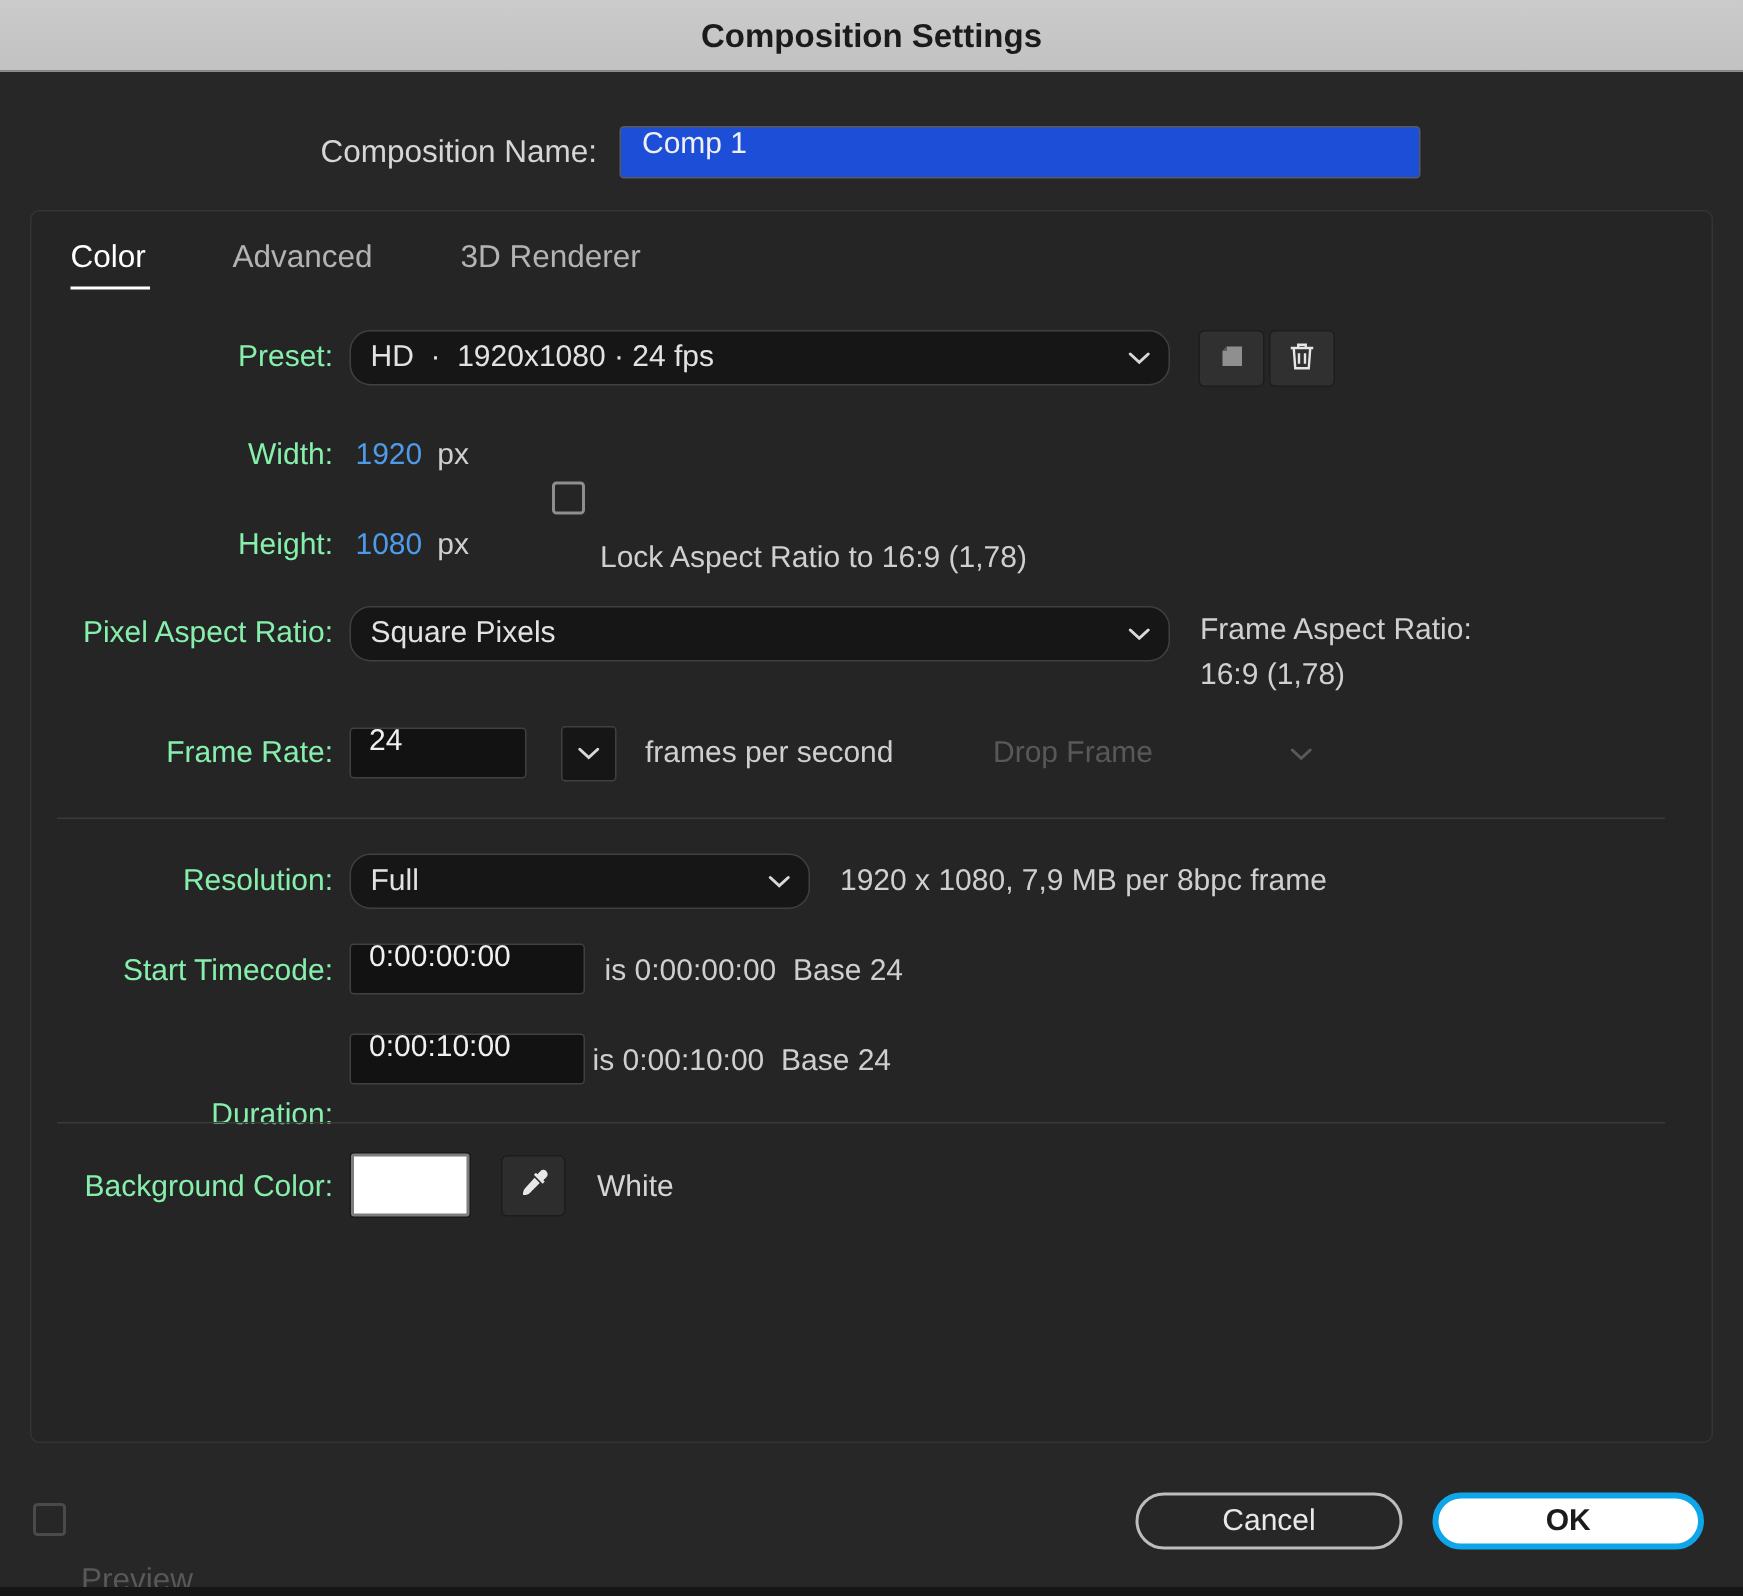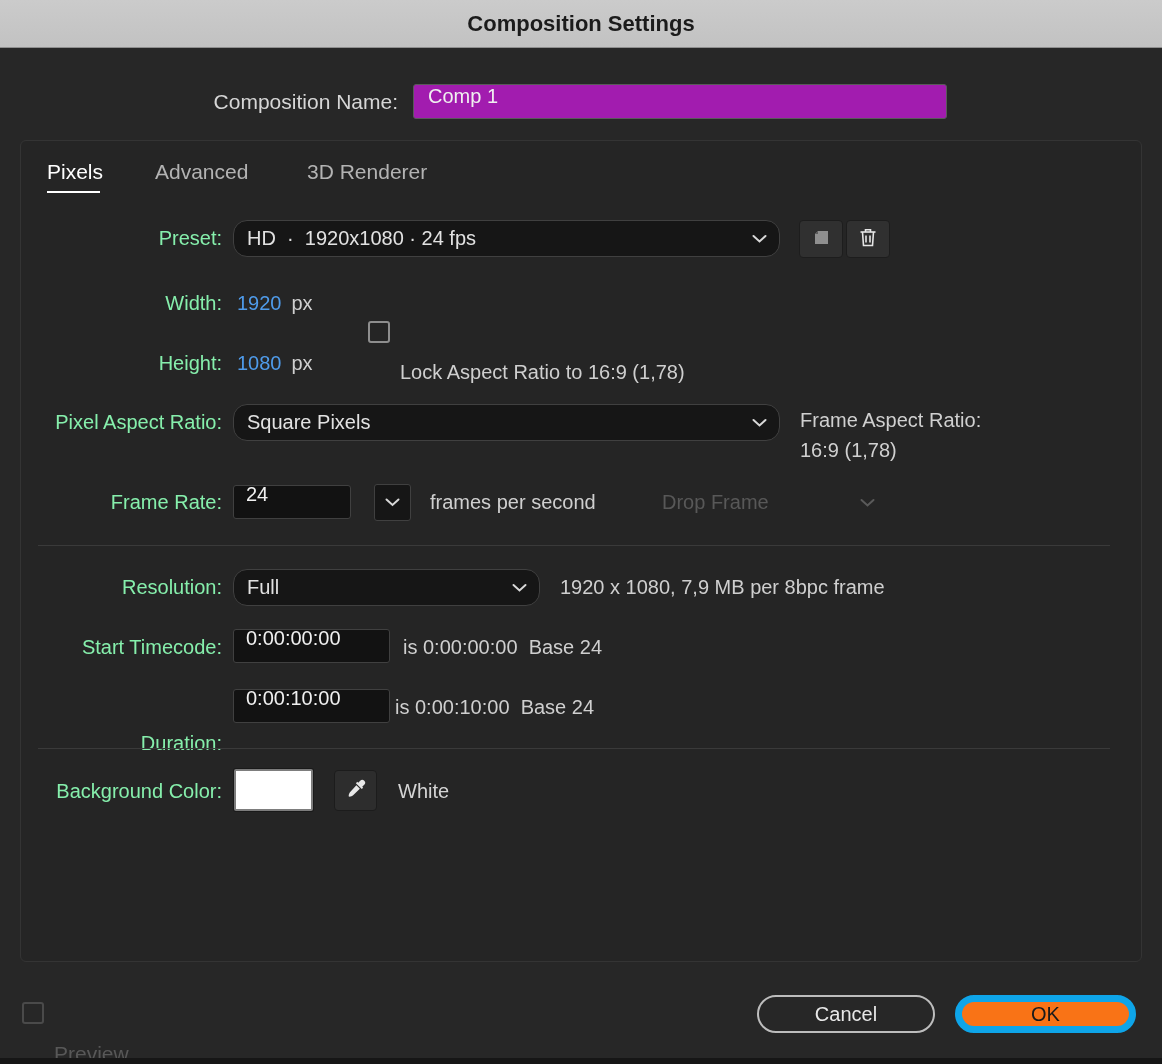--- a/index.html
+++ b/index.html
@@ -22,21 +22,21 @@
     position:absolute; left:20px; top:140px; width:1122px; height:822px;
     background:#252525; border:1px solid #343434; border-radius:6px;
   }
 
   .cn-label {
     position:absolute; left:120px; top:90px; width:278px;
     text-align:right; font-size:21px; color:#d6d6d6; line-height:24px;
   }
   .cn-input {
     position:absolute; left:413px; top:84px; width:534px; height:35px;
-    background:#a21caf; border:1px solid #5a5a5a; border-radius:3px;
+    background:#1d4ed8; border:1px solid #5a5a5a; border-radius:3px;
     color:#f0f0f0; font-size:20px; padding:0 0 11px 14px; outline:none;
   }
 
   .tab {
     position:absolute; top:160px; font-size:21px; color:#b3b3b3; cursor:default;
   }
   .tab-active { color:#ffffff; }
   .tab-underline {
     position:absolute; left:47px; top:191px; width:53px; height:2px; background:#ffffff;
   }
@@ -98,41 +98,41 @@
   .pill-btn {
     position:absolute; top:995px; height:38px; border-radius:19px;
     font-size:20px; display:flex; align-items:center; justify-content:center;
     cursor:default; padding:0;
   }
   .btn-cancel {
     left:757px; width:178px; background:transparent;
     border:2px solid #bdbdbd; color:#e8e8e8;
   }
   .btn-ok {
-    left:955px; width:181px; background:#f97316;
-    border:7px solid #0ea5e9; color:#1b1b1b;
+    left:955px; width:181px; background:#ffffff;
+    border:4px solid #0ea5e9; color:#1b1b1b;font-weight:bold;
   }
 
   .bottom-edge { position:absolute; left:0; top:1058px; width:1162px; height:6px; background:#161616; }
 </style>
 </head>
 <body>
 
 <div class="dialog">
 
   <div class="titlebar">
     <span>Composition Settings</span>
   </div>
 
   <div class="cn-label">Composition Name:</div>
   <input class="cn-input" type="text" value="Comp 1" style="">
 
   <div class="panel"></div>
 
-  <div class="tab tab-active" style="left:47px;">Pixels</div>
+  <div class="tab tab-active" style="left:47px;">Color</div>
   <div class="tab" style="left:155px;">Advanced</div>
   <div class="tab" style="left:307px;">3D Renderer</div>
   <div class="tab-underline"></div>
 
   <div class="lbl" style="top:226px;">Preset:</div>
   <div class="dropdown" style="left:233px; top:220px; width:547px;">
     <span class="dd-text">HD  ·  1920x1080 · 24 fps</span>
     <span class="dd-chevron">
       <svg width="15" height="9" viewBox="0 0 15 9">
           <path d="M1.5 1.5l6 5.5 6-5.5" stroke="#d8d8d8" stroke-width="2" fill="none" stroke-linecap="round"></path>

